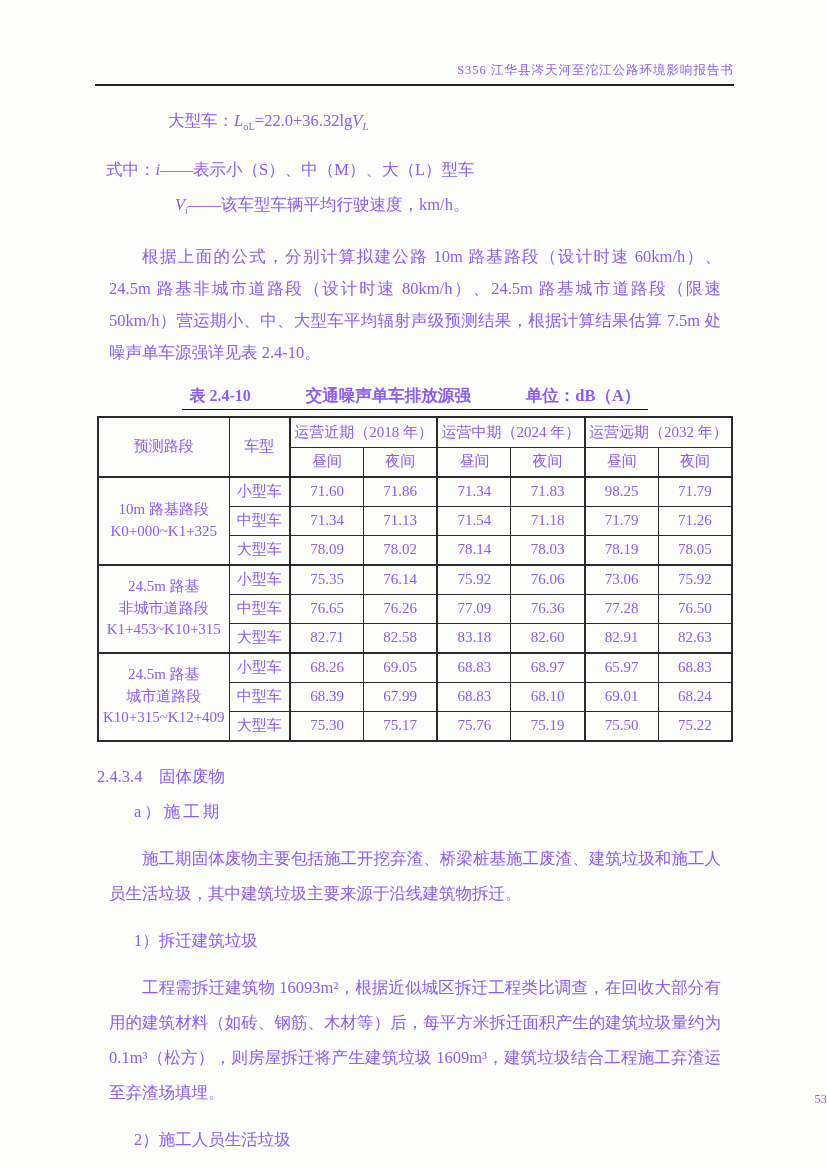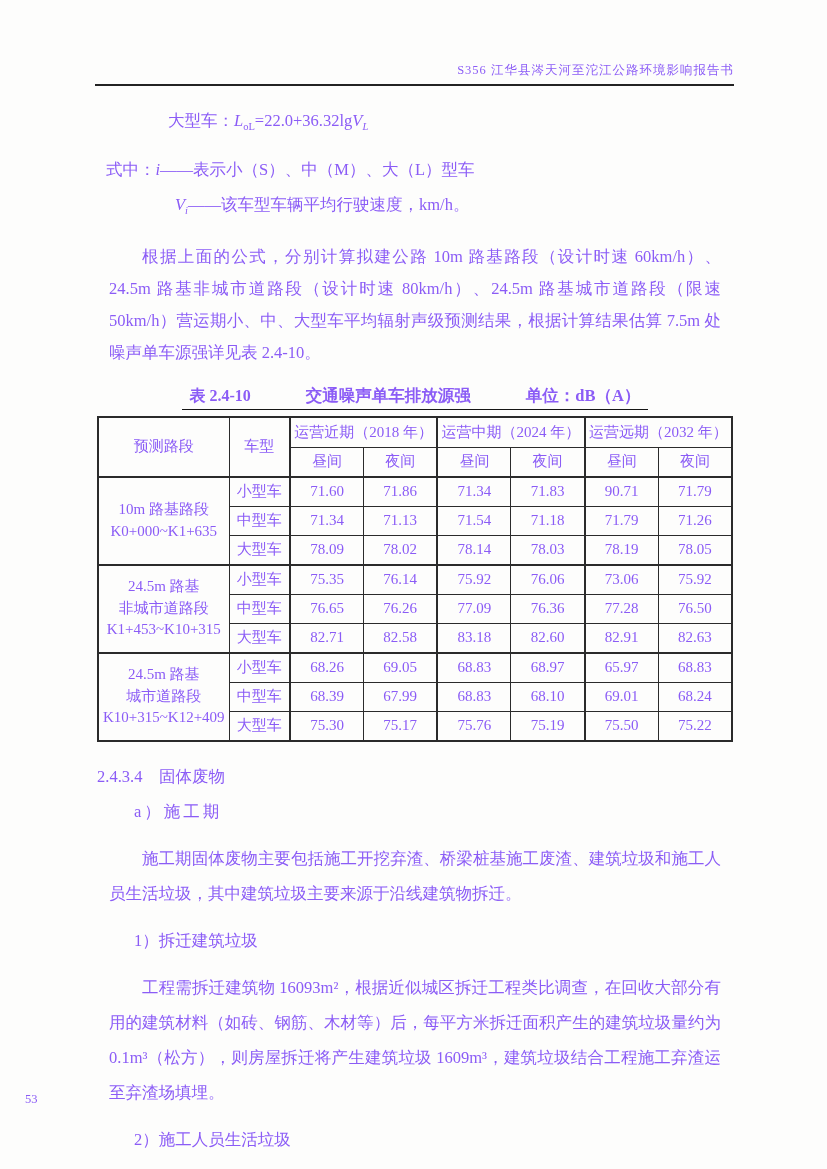--- a/index.html
+++ b/index.html
@@ -85,23 +85,22 @@
     font-size: 16.5px;
     font-weight: normal;
     line-height: 35px;
   }
   .item-line { margin: 0 0 0 37px; line-height: 35px; }
   .item-a { letter-spacing: 3px; }
   
   .page-num {
     position: absolute;
     top: 1092px; left: 0; right: 0;
-    text-align: left;
+    text-align: right;
     font-size: 12.5px;
-    margin-left: 25px;
   }
 </style>
 </head>
 <body>
 
 <div class="page">
 
   <div class="page-header">
     <span>S356 江华县涔天河至沱江公路环境影响报告书</span>
   </div>
@@ -150,28 +149,28 @@
           <th class="hdr-bottom thick-r">夜间</th>
           <th class="hdr-bottom">昼间</th>
           <th class="hdr-bottom">夜间</th>
         </tr>
       </thead>
       <tbody>
 
         <tr>
           <td rowspan="3" class="section-cell hdr-bottom">
             <span>10m 路基路段</span>
-            <span>K0+000~K1+635</span>
+            <span>K0+000~K1+325</span>
           </td>
           <td class="thick-r">小型车</td>
           <td>71.60</td>
           <td class="thick-r">71.86</td>
           <td>71.34</td>
           <td class="thick-r">71.83</td>
-          <td>90.71</td>
+          <td>98.25</td>
           <td>71.79</td>
         </tr>
         <tr>
           <td class="thick-r">中型车</td>
           <td>71.34</td>
           <td class="thick-r">71.13</td>
           <td>71.54</td>
           <td class="thick-r">71.18</td>
           <td>71.79</td>
           <td>71.26</td>

